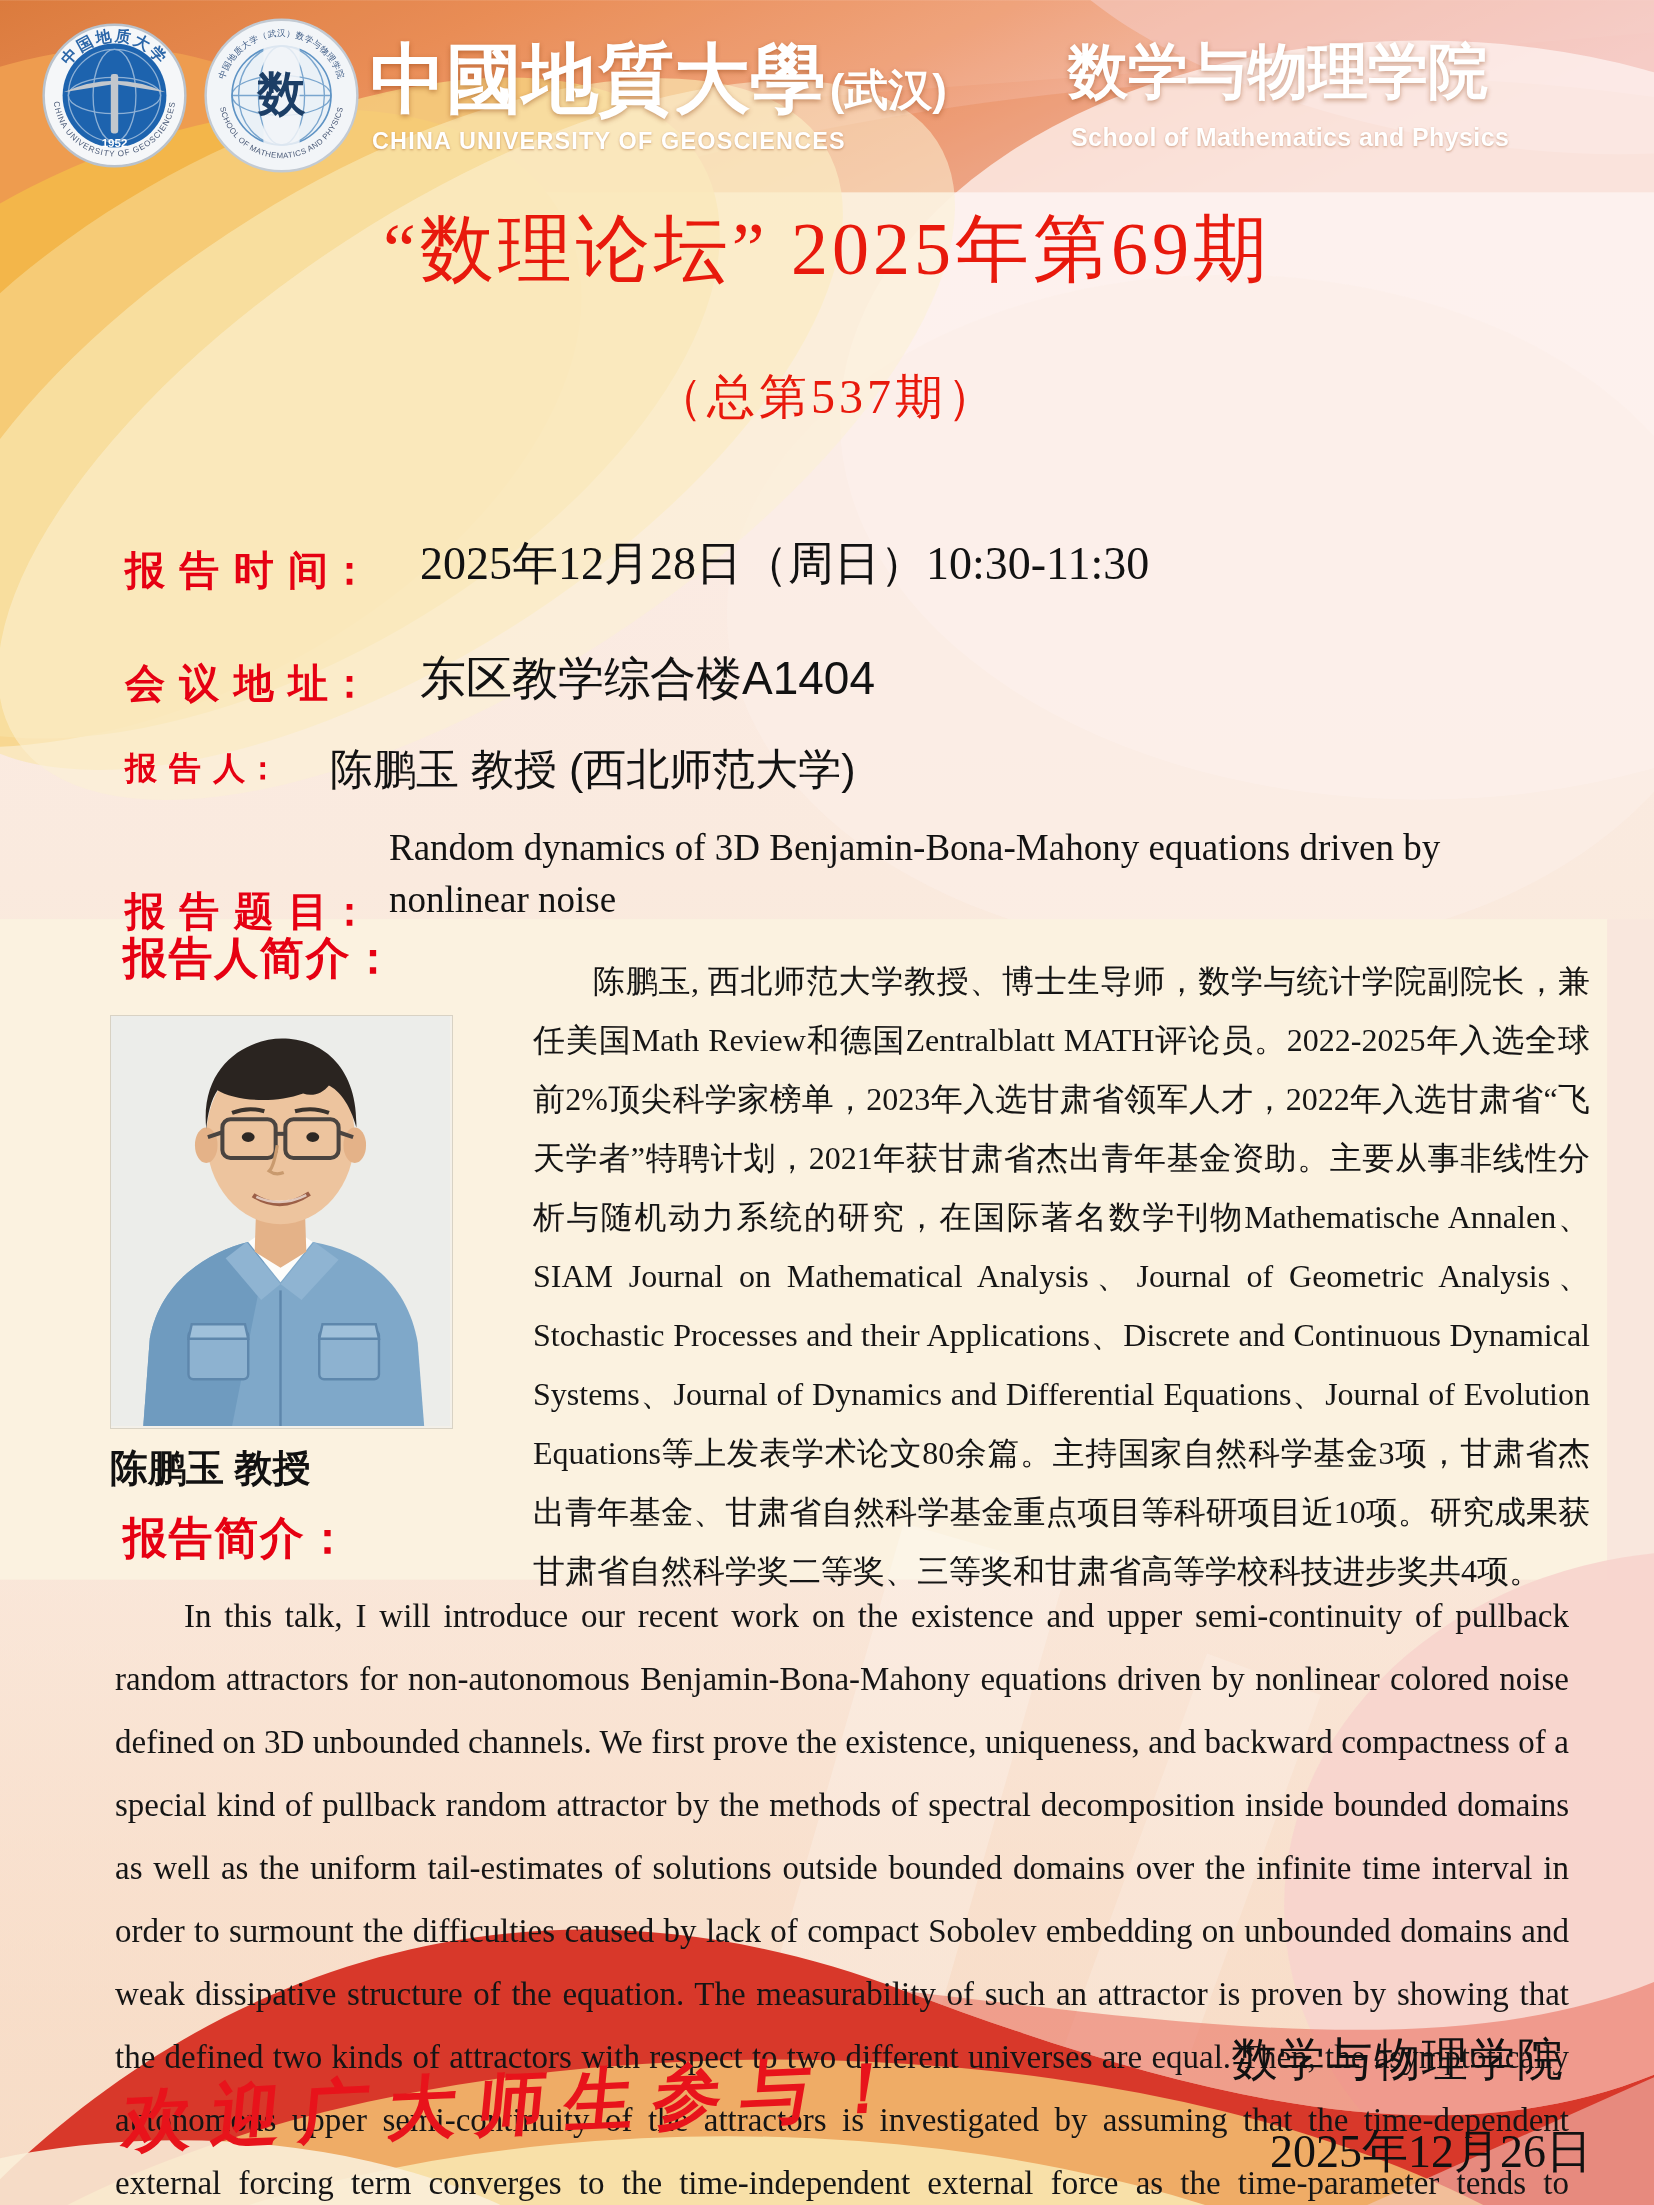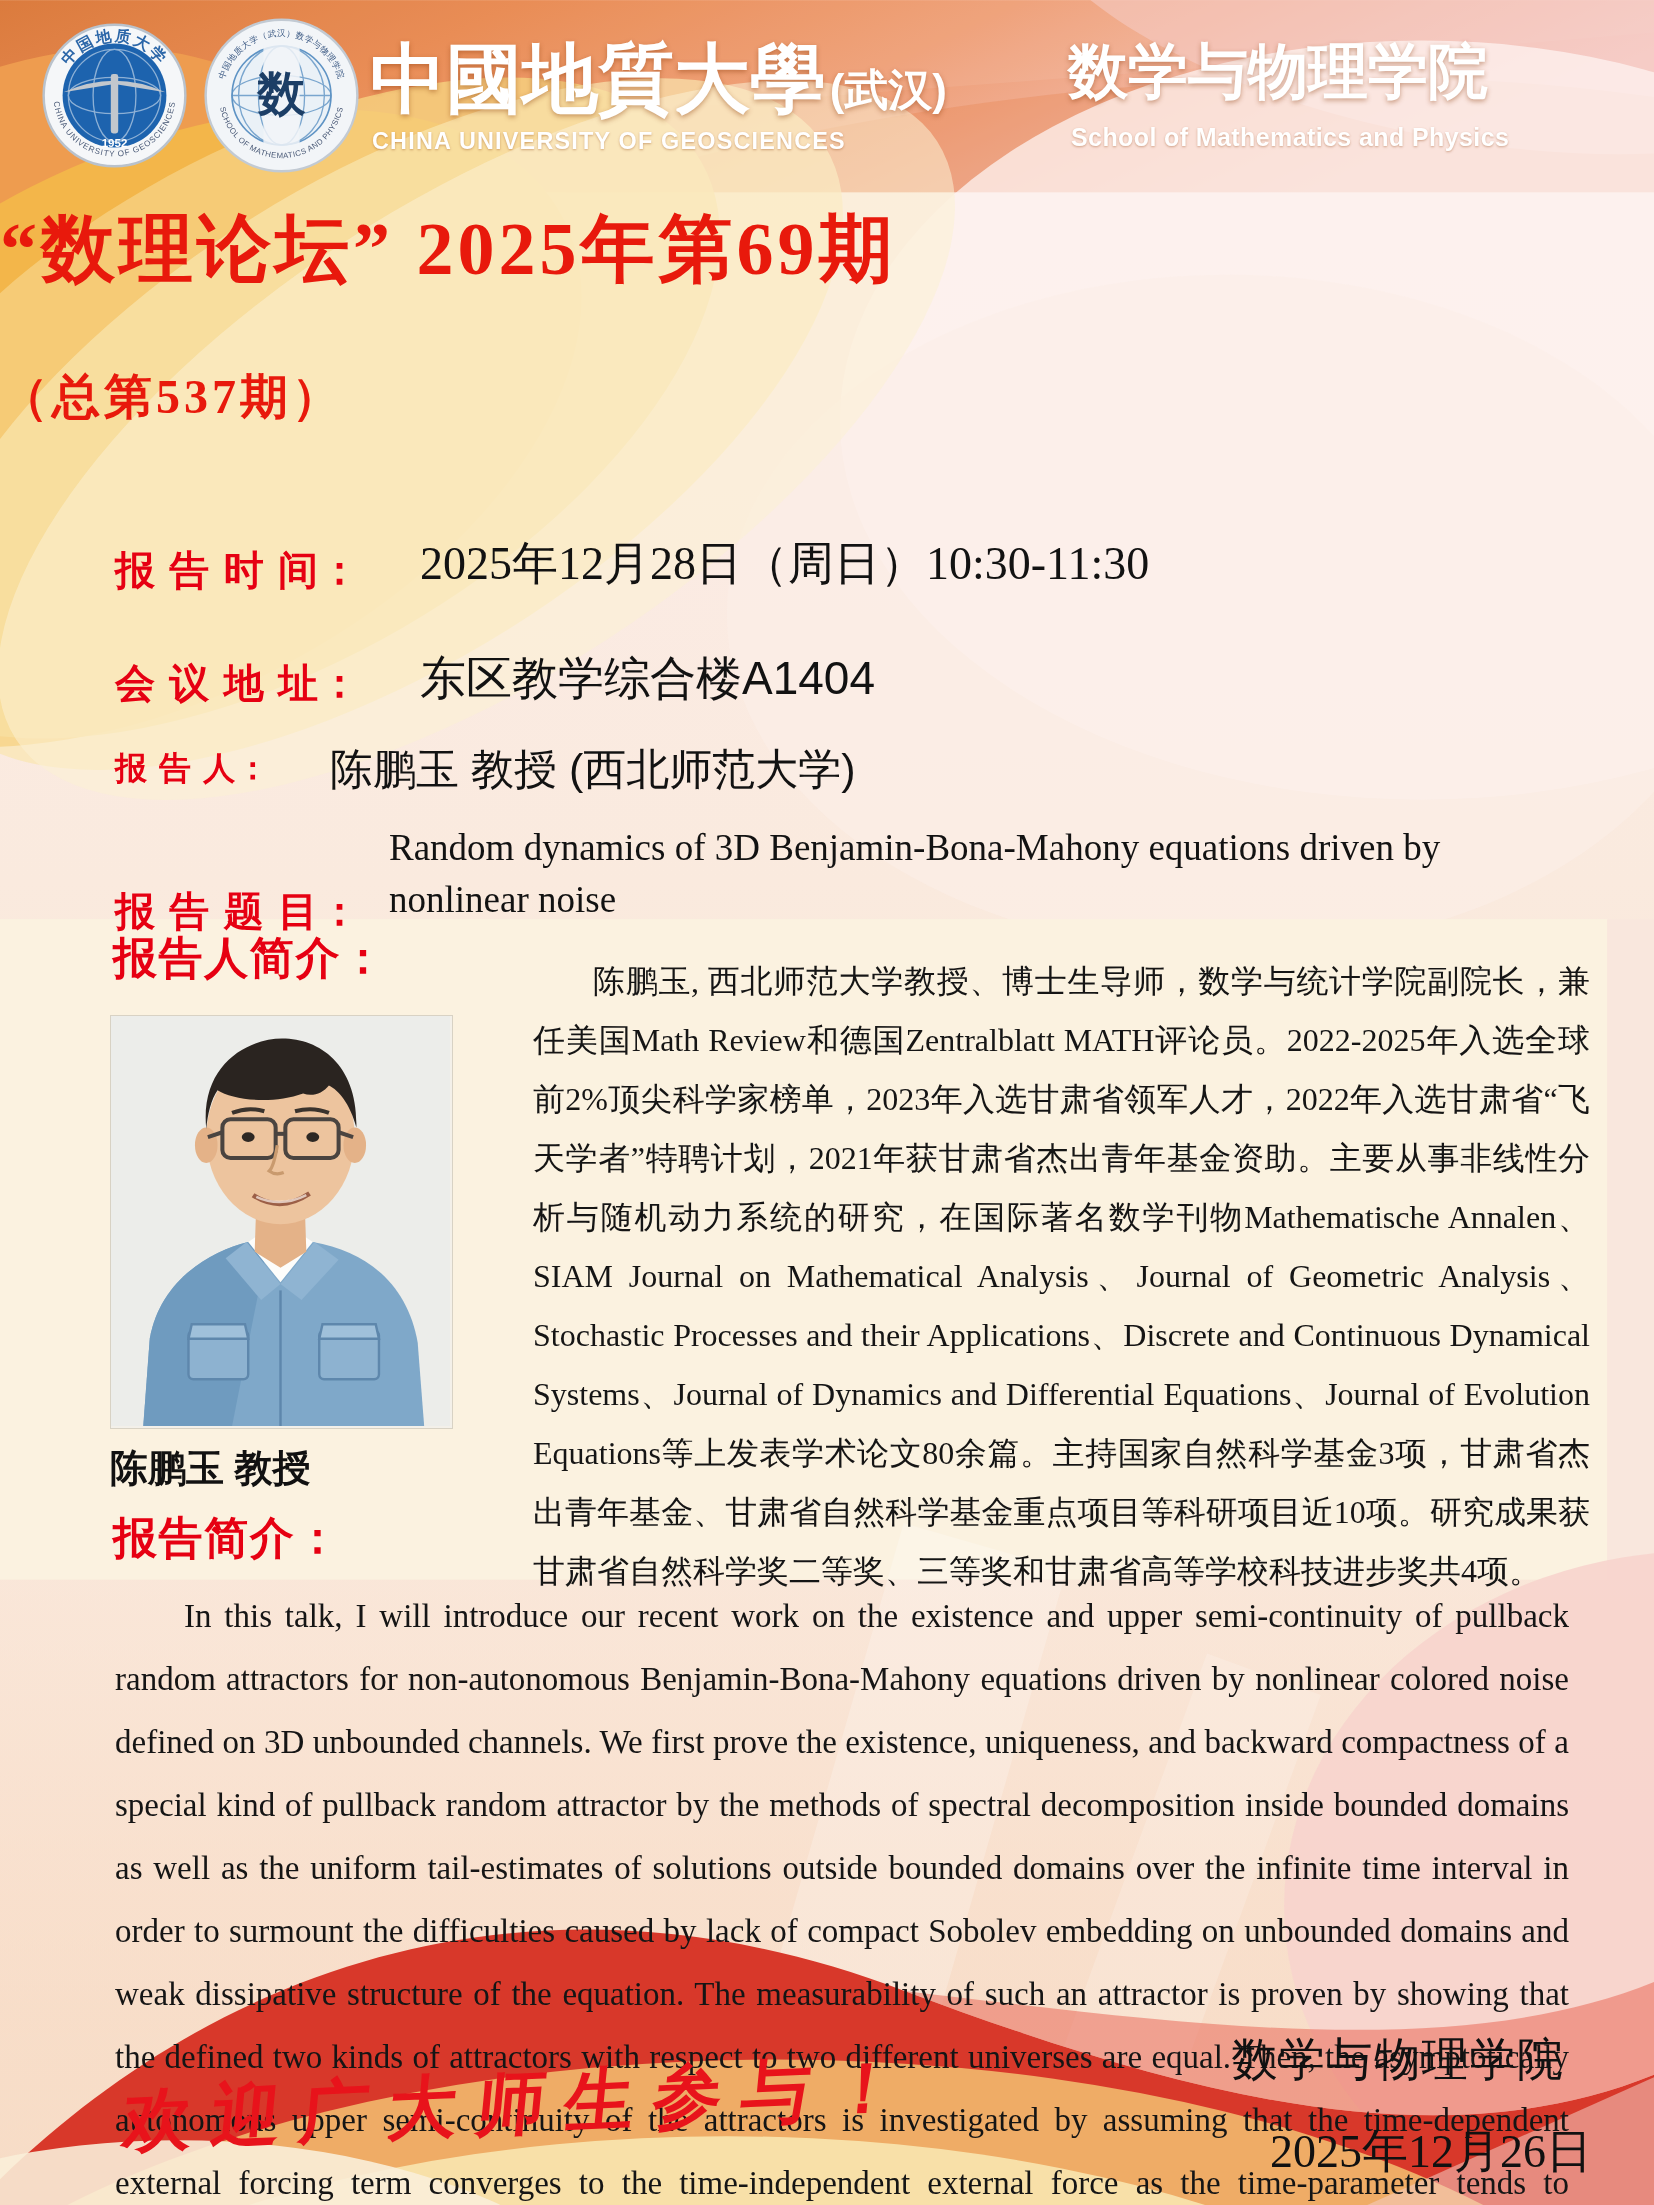--- a/index.html
+++ b/index.html
@@ -4,23 +4,23 @@
 <style>
   html,body{margin:0;padding:0;background:#777;}
   #poster{position:relative;width:1654px;height:2205px;overflow:hidden;
           font-family:"Liberation Sans","DejaVu Sans",sans-serif;
           background:linear-gradient(180deg,#fbece6 0%,#fbebe4 22%,#faeade 40%,#f9e6d6 60%,#f8e0cd 80%,#f7dcc6 100%);}
   #bgart{position:absolute;left:0;top:0;}
   .abs{position:absolute;}
   .hdr-cn{font-family:Liberation Sans, sans-serif;font-weight:bold;color:#ffffff;
           text-shadow:0 1.6px 4.8px rgba(140,60,10,.45);}
   .hdr-en{font-weight:bold;color:#ffffff;letter-spacing:1.2px;text-shadow:0 0.8px 2.4px rgba(140,60,10,.4);}
-  .title-red{font-family:"Liberation Serif","DejaVu Serif",serif;font-weight:bold;color:#e8190c;
-             text-align:left;width:100%;letter-spacing:4px;}
-  .lab{font-weight:bold;color:#e60012;letter-spacing:1.6px;white-space:nowrap;}
+  .title-red{font-family:"Liberation Serif","DejaVu Serif",serif;font-weight:normal;color:#e8190c;
+             text-align:center;width:100%;letter-spacing:4px;}
+  .lab{font-weight:bold;color:#e60012;letter-spacing:1.6px;white-space:nowrap;margin-left:10px;}
   .val-serif{font-family:"Liberation Serif","DejaVu Serif",serif;color:#121212;white-space:nowrap;}
   .val-sans{color:#121212;white-space:nowrap;}
   .bio{font-family:"Liberation Serif","DejaVu Serif",serif;color:#151515;text-align:justify;}
   .photo-frame{border:1.6px solid #d8d2c4;background:#f3f0e9;box-sizing:border-box;}
   .caption{font-weight:bold;color:#111;text-align:left;}
   .welcome{font-family:"Liberation Serif","DejaVu Serif",serif;font-weight:bold;color:#e8131b;
            letter-spacing:19.4px;transform:rotate(-2.5deg) skewX(-8deg);white-space:nowrap;}
   .footer-org{color:#111;text-align:center;font-weight:500;letter-spacing:1.6px;}
   .footer-date{font-family:"Liberation Serif","DejaVu Serif",serif;color:#111;text-align:right;}
 </style>

